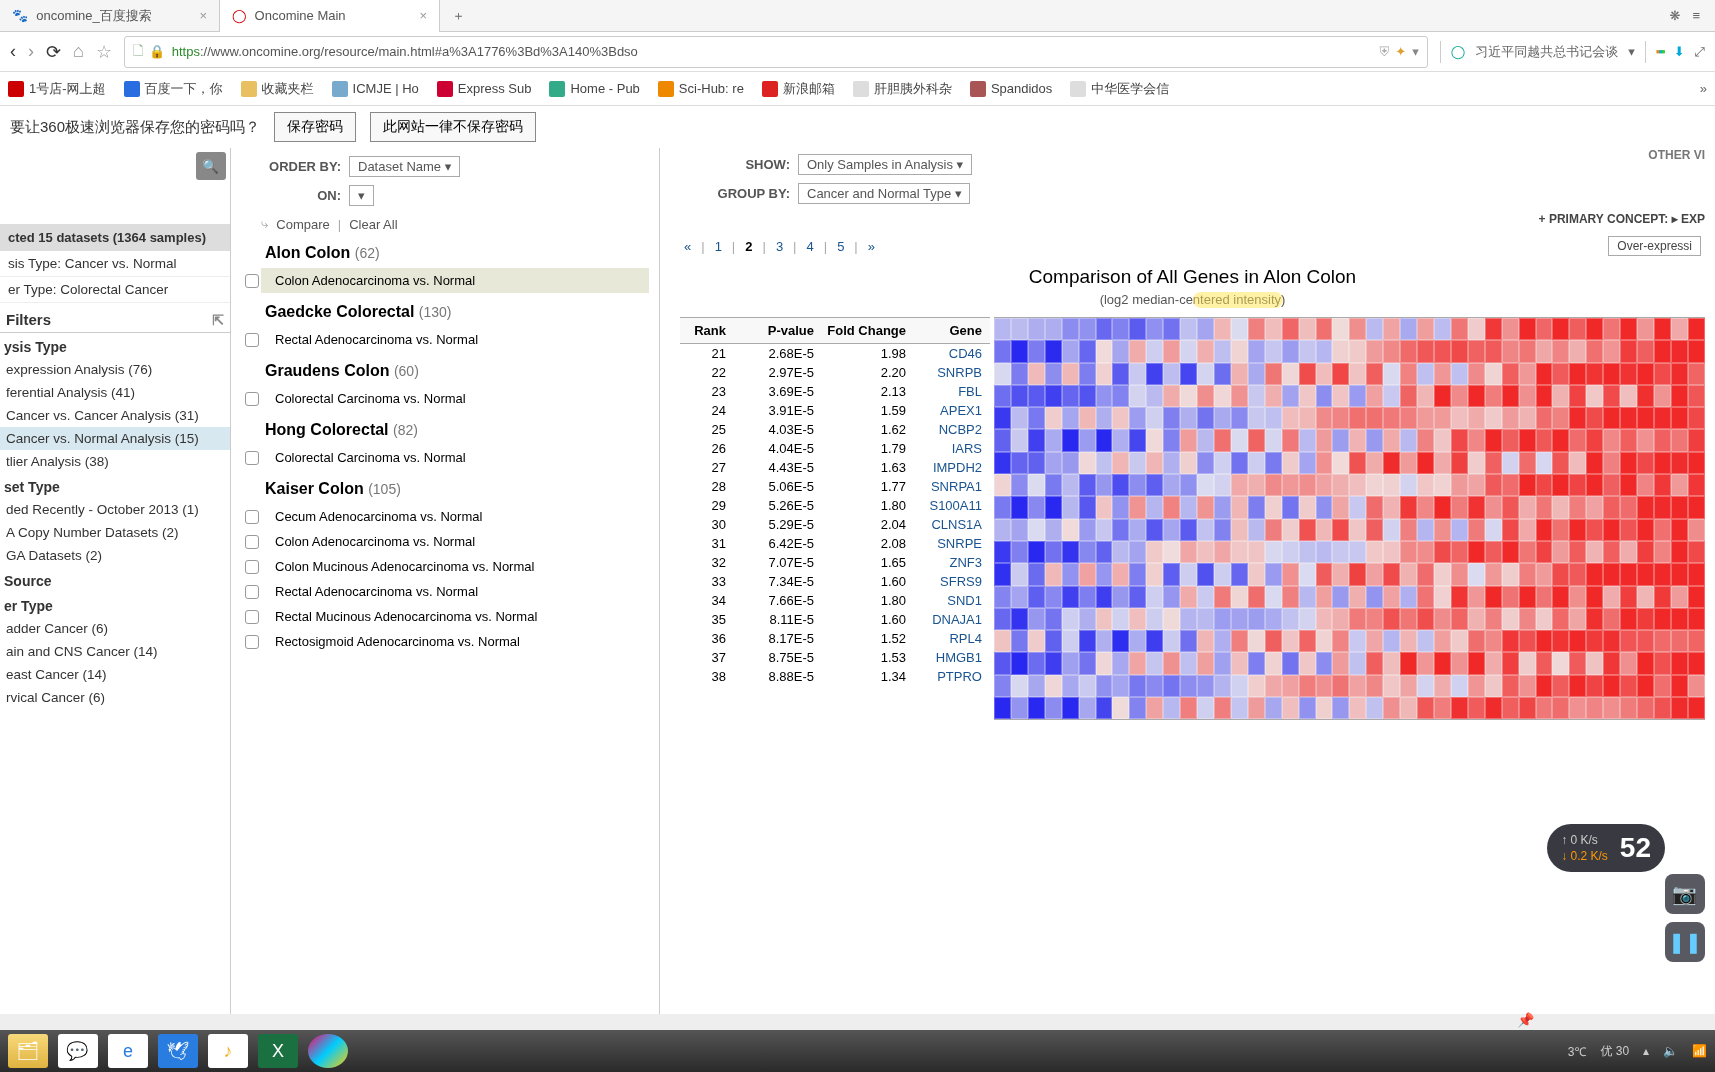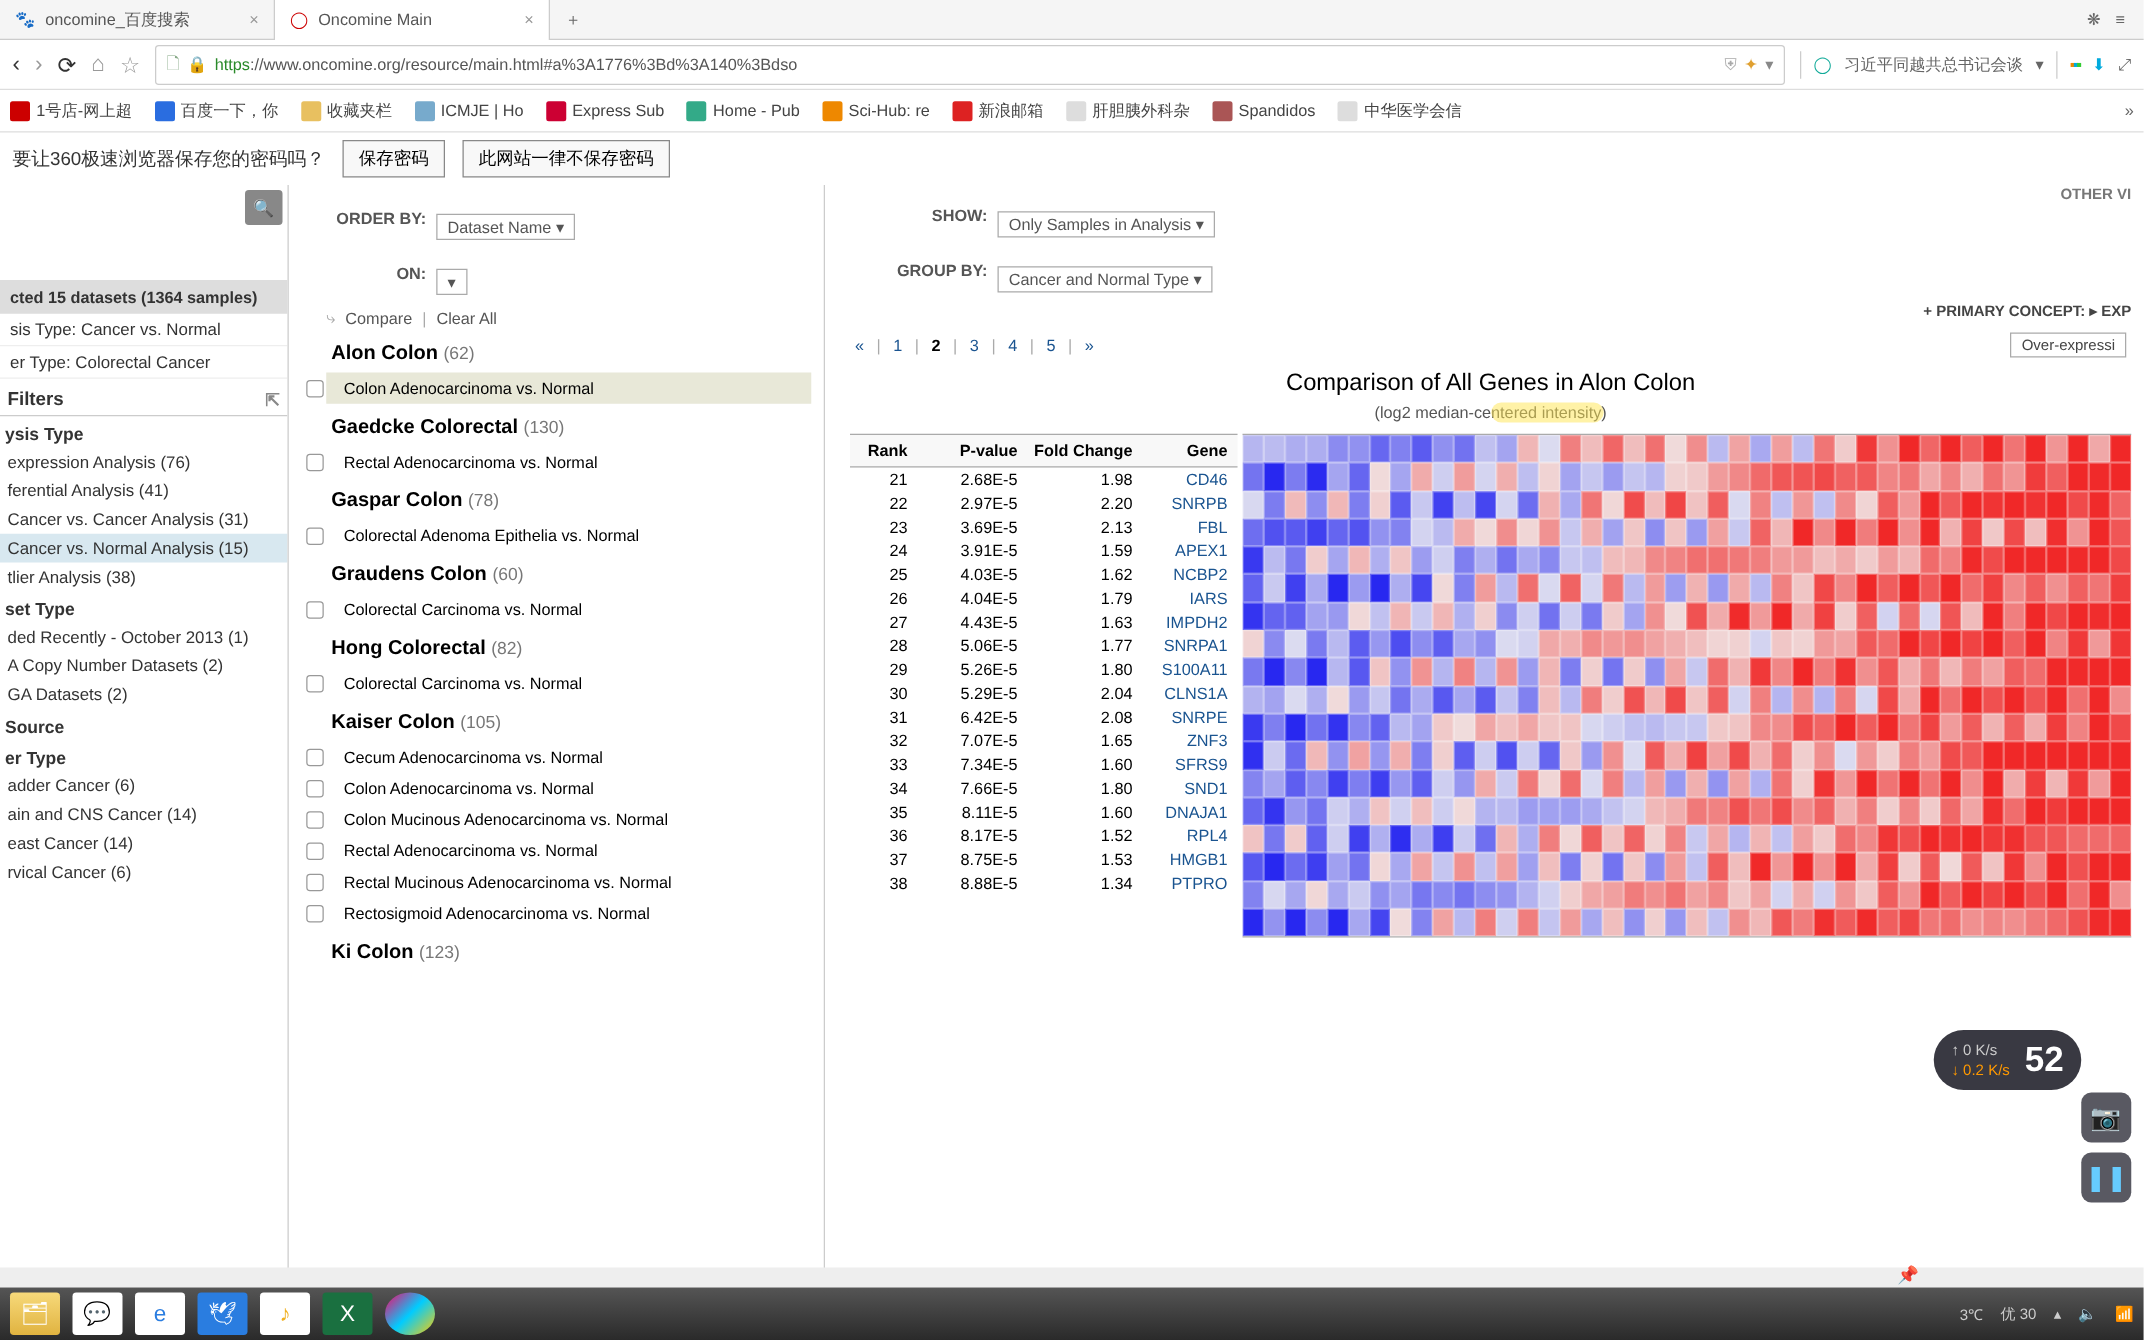--- a/index.html
+++ b/index.html
@@ -44,21 +44,21 @@
 .section-hdr { font-weight: bold; padding: 8px 6px 4px; display: flex; justify-content: space-between; align-items: center; font-size: 15px; border-bottom: 1px solid #ccc; }
 .col-arrow { color: #888; font-size: 14px; }
 .sub-hdr { font-weight: bold; padding: 6px 4px 3px; font-size: 14px; }
 .fitem { padding: 4px 6px; cursor: pointer; }
 .fitem.active { background: #d8e8f0; }
 
 
 .mid-panel { width: 430px; border-left: 1px solid #ccc; border-right: 1px solid #ccc; padding: 4px 10px; overflow: hidden; }
 .order-row { display: flex; align-items: center; justify-content: flex-start; gap: 8px; padding: 4px 40px 4px 0; color: #555; }
 .order-lbl { font-weight: bold; width: 100px; text-align: right; }
-.sel-box { border: 1px solid #aaa; padding: 2px 8px; background: #fff; margin-top: 15px; }
+.sel-box { border: 1px solid #aaa; padding: 2px 8px; background: #fff; }
 .cmp-row { padding: 6px 20px; color: #555; display: flex; gap: 8px; align-items: center; }
 .cmp-row span.link { cursor: pointer; }
 .cmp-arrow { color: #aaa; }
 .ds-list { margin-left: 20px; }
 .ds-group { margin-bottom: 4px; }
 .ds-title { font-weight: bold; font-size: 16px; padding: 6px 4px; }
 .ds-count { color: #777; font-weight: normal; font-size: 14px; }
 .ds-row { display: flex; align-items: center; gap: 10px; padding: 5px 6px; }
 .ds-row.sel { background: #e8e8d8; }
 .chk { width: 14px; height: 14px; border: 1px solid #999; border-radius: 3px; display: inline-block; margin-left: -22px; margin-right: 6px; flex-shrink: 0; }
@@ -277,27 +277,20 @@
           </div>
         </div>
         <div class="ds-group">
           <div class="ds-title">Gaedcke Colorectal <span class="ds-count">(130)</span></div>
           <div class="ds-row">
             <span class="chk"></span>
             <span>Rectal Adenocarcinoma vs. Normal</span>
           </div>
         </div>
         <div class="ds-group">
-          <div class="ds-title">Gaspar Colon <span class="ds-count">(78)</span></div>
-          <div class="ds-row">
-            <span class="chk"></span>
-            <span>Colorectal Adenoma Epithelia vs. Normal</span>
-          </div>
-        </div>
-        <div class="ds-group">
           <div class="ds-title">Graudens Colon <span class="ds-count">(60)</span></div>
           <div class="ds-row">
             <span class="chk"></span>
             <span>Colorectal Carcinoma vs. Normal</span>
           </div>
         </div>
         <div class="ds-group">
           <div class="ds-title">Hong Colorectal <span class="ds-count">(82)</span></div>
           <div class="ds-row">
             <span class="chk"></span>
@@ -323,23 +316,20 @@
             <span>Rectal Adenocarcinoma vs. Normal</span>
           </div>
           <div class="ds-row">
             <span class="chk"></span>
             <span>Rectal Mucinous Adenocarcinoma vs. Normal</span>
           </div>
           <div class="ds-row">
             <span class="chk"></span>
             <span>Rectosigmoid Adenocarcinoma vs. Normal</span>
           </div>
-        </div>
-        <div class="ds-group">
-          <div class="ds-title">Ki Colon <span class="ds-count">(123)</span></div>
         </div>
       </div>
   </div>
 
   <div class="right-panel">
     <div class="rp-other">OTHER VI</div>
     <div class="grp-row">
       <span class="grp-lbl">SHOW:</span>
       <span class="sel-box">Only Samples in Analysis ▾</span>
     </div>

